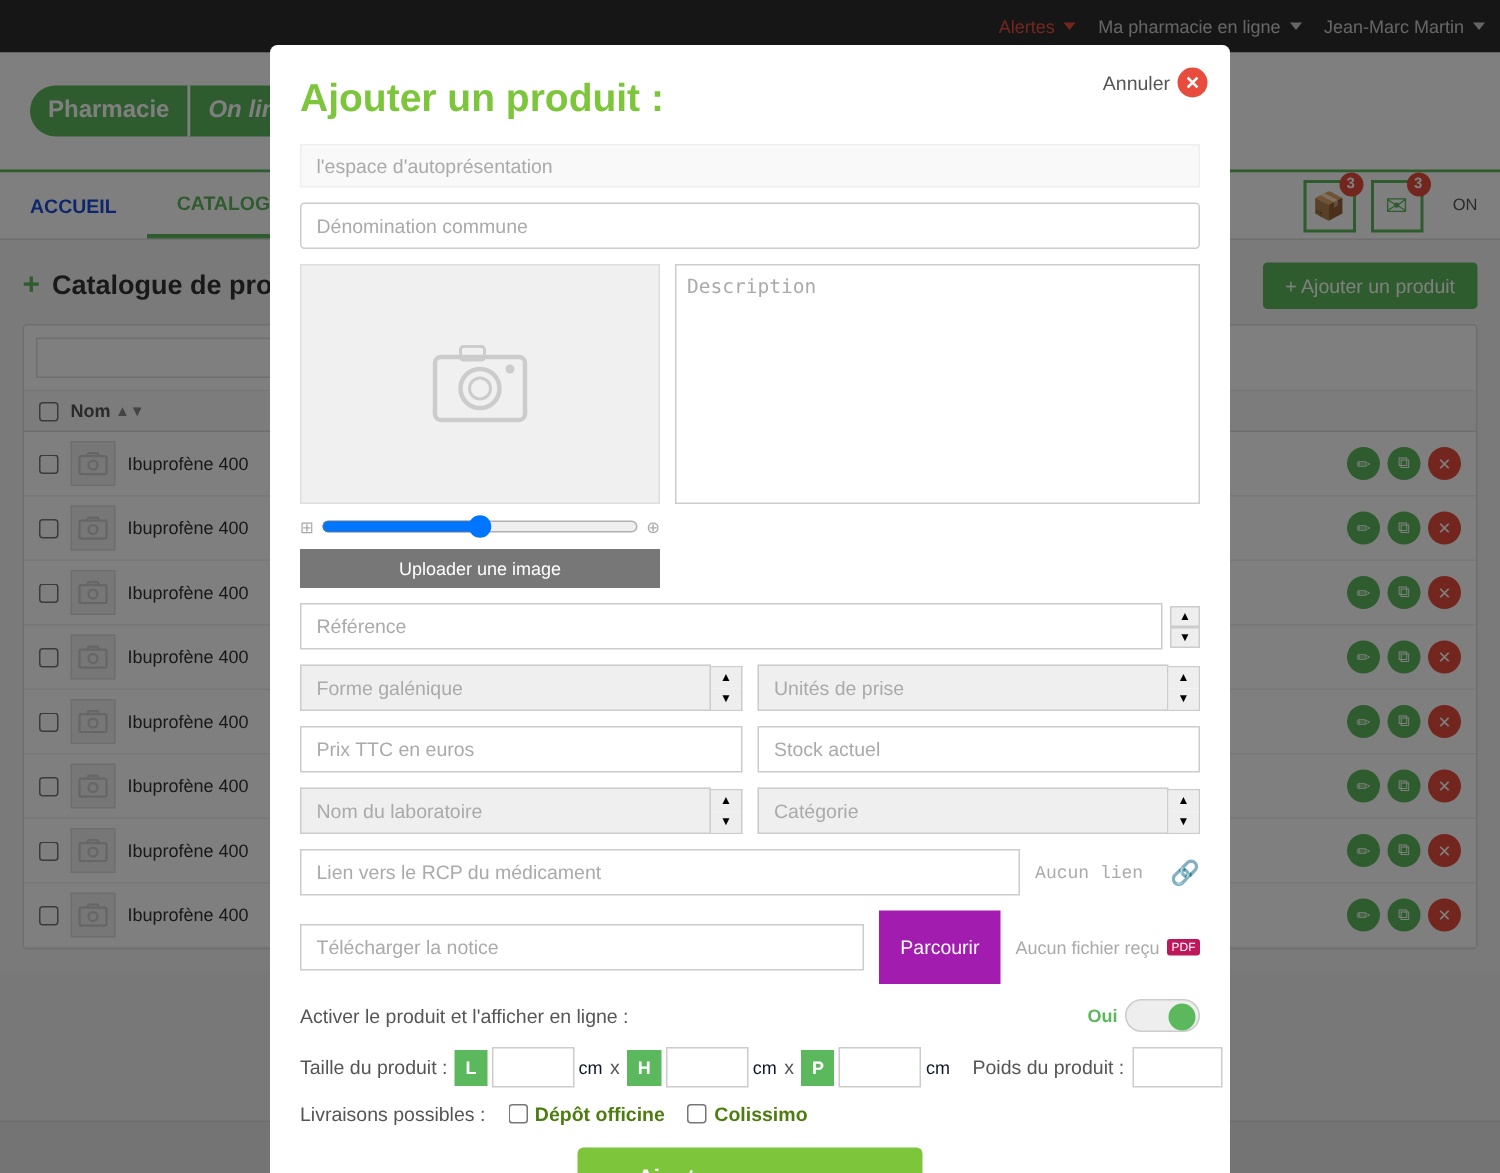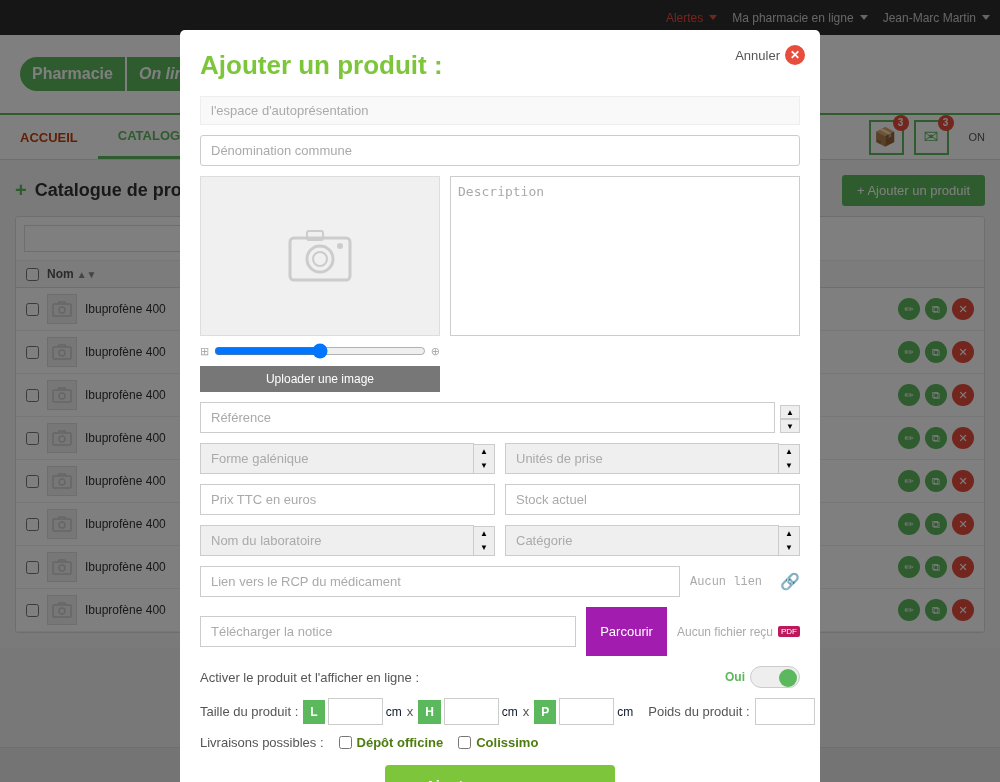--- a/index.html
+++ b/index.html
@@ -16,21 +16,21 @@
     .top-nav-arrow.red { border-top-color: #e74c3c; }
 
     
     .logo-bar { background: #fff; height: 80px; display: flex; align-items: center; padding-left: 20px; border-bottom: 2px solid #5cb85c; }
     .logo { display: flex; align-items: center; }
     .logo-pharma { background: #5cb85c; color: white; padding: 8px 12px; font-size: 16px; font-weight: bold; border-radius: 20px 0 0 20px; }
     .logo-online { background: #5cb85c; color: white; padding: 8px 12px; font-size: 16px; font-weight: bold; border-radius: 0 20px 20px 0; border-left: 2px solid #fff; font-style: italic; }
 
     
     .main-nav { background: #fff; display: flex; align-items: center; border-bottom: 1px solid #ddd; height: 45px; }
-    .nav-item { padding: 0 20px; height: 100%; display: flex; align-items: center; color: #c2410c; font-size: 13px; font-weight: bold; cursor: pointer; text-transform: uppercase; }
+    .nav-item { padding: 0 20px; height: 100%; display: flex; align-items: center; color: #1d4ed8; font-size: 13px; font-weight: bold; cursor: pointer; text-transform: uppercase; }
     .nav-item.active { color: #5cb85c; border-bottom: 3px solid #5cb85c; }
     .nav-icons { margin-left: auto; display: flex; align-items: center; gap: 10px; padding-right: 15px; }
     .nav-icon-badge { position: relative; }
     .badge { position: absolute; top: -5px; right: -5px; background: #e74c3c; color: white; border-radius: 50%; width: 16px; height: 16px; font-size: 10px; display: flex; align-items: center; justify-content: center; font-weight: bold; }
 
     
     .content-area { background: #f5f5f5; padding: 15px; }
     .catalog-header { display: flex; align-items: center; justify-content: space-between; margin-bottom: 10px; }
     .catalog-title { color: #333; font-size: 18px; font-weight: bold; }
     .add-product-btn { background: #5cb85c; color: white; border: none; padding: 8px 15px; border-radius: 3px; cursor: pointer; font-size: 13px; }
@@ -64,21 +64,21 @@
     .form-input::placeholder { color: #aaa; }
 
     .image-description-row { display: flex; gap: 10px; margin-bottom: 10px; }
     .image-upload-area { width: 240px; flex-shrink: 0; }
     .image-placeholder { width: 100%; height: 160px; background: #f0f0f0; border: 1px solid #ddd; display: flex; flex-direction: column; align-items: center; justify-content: center; color: #aaa; }
     .upload-btn { background: #777; color: white; border: none; padding: 6px 12px; cursor: pointer; font-size: 12px; width: 100%; margin-top: 5px; }
     .description-area { flex: 1; }
     .description-textarea { width: 100%; height: 160px; border: 1px solid #ccc; padding: 7px; resize: none; font-size: 13px; color: #555; }
     .description-textarea::placeholder { color: #aaa; }
 
-    .reference-row { display: flex; align-items: flex-end; gap: 5px; margin-bottom: 10px; }
+    .reference-row { display: flex; align-items: center; gap: 5px; margin-bottom: 10px; }
     .reference-input { flex: 1; border: 1px solid #ccc; padding: 7px 10px; font-size: 13px; color: #555; }
     .reference-input::placeholder { color: #aaa; }
     .spinner-btns { display: flex; flex-direction: column; }
     .spinner-btn { background: #eee; border: 1px solid #ccc; width: 20px; height: 14px; cursor: pointer; display: flex; align-items: center; justify-content: center; font-size: 8px; }
 
     .select-row { display: flex; gap: 10px; margin-bottom: 10px; }
     .select-with-arrows { display: flex; align-items: center; flex: 1; }
     .select-input { flex: 1; border: 1px solid #ccc; padding: 7px 10px; font-size: 13px; color: #aaa; appearance: none; }
     .select-arrows { display: flex; flex-direction: column; border: 1px solid #ccc; border-left: none; }
     .select-arrow { background: #eee; border: none; width: 20px; height: 14px; cursor: pointer; display: flex; align-items: center; justify-content: center; font-size: 8px; }

